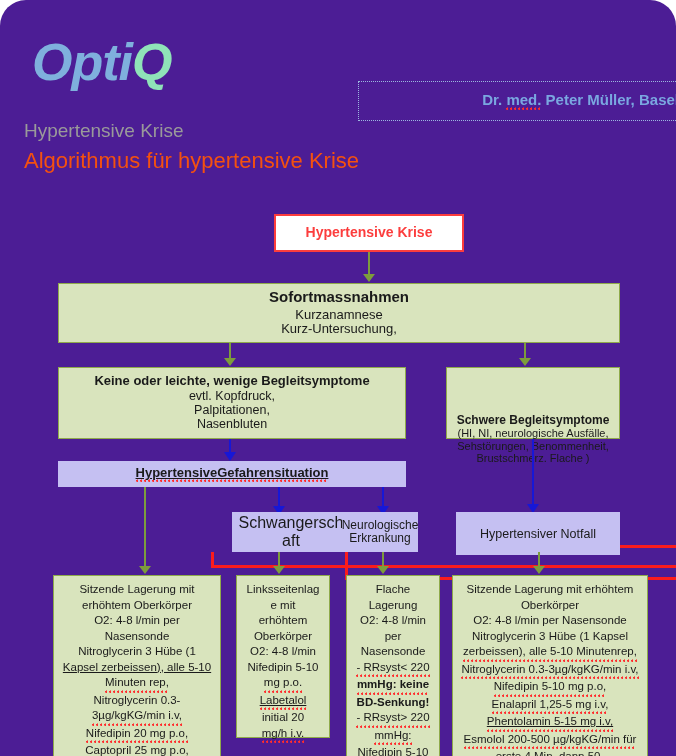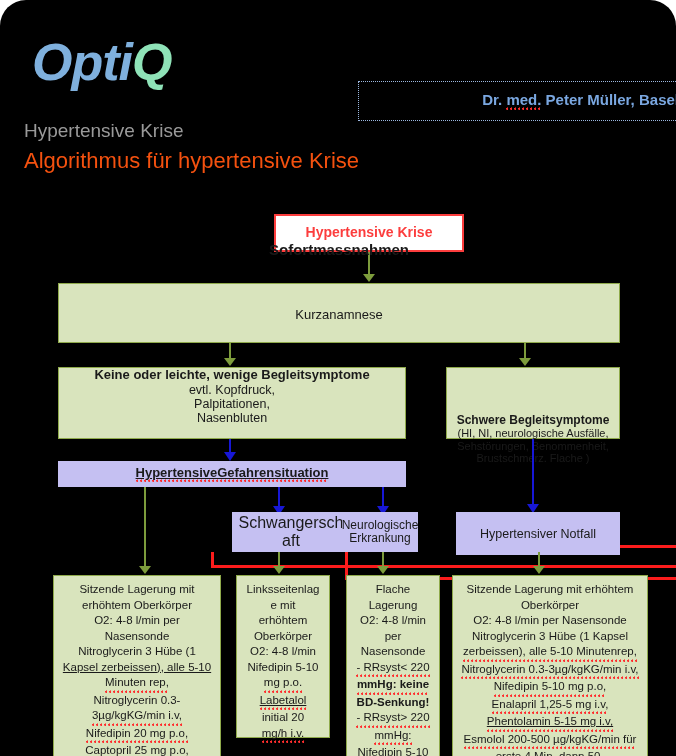--- a/index.html
+++ b/index.html
@@ -5,21 +5,21 @@
   html,body{margin:0;padding:0;}
   body{
     width:676px;height:756px;
     background:#ffffff;
     font-family:"Liberation Sans",sans-serif;
     overflow:hidden;
     position:relative;
   }
   .page{
     position:absolute;left:0;top:0;width:676px;height:756px;
-    background:#000000;
+    background:#4c1d95;
     border-top-left-radius:26px;
     border-top-right-radius:26px;
     overflow:hidden;
   }
 
   
   .logo{
     position:absolute;left:32px;top:36px;
     font-size:52px;font-weight:bold;font-style:italic;
     letter-spacing:-1px;
@@ -117,32 +117,32 @@
   <div class="subtitle">Hypertensive Krise</div>
   <div class="maintitle">Algorithmus für hypertensive Krise</div>
 
   <div class="box box-red" style="left:274px;top:214px;width:190px;height:38px;">
     <span>Hypertensive Krise</span>
   </div>
 
   <div class="line v-green" style="left:368px;top:252px;height:26px;"></div>
   <div class="arrow-green" style="left:363px;top:274px;"></div>
 
-  <div class="box box-green g-center" style="left:58px;top:283px;width:562px;height:60px;font-size:13px;gap:47px;">
+  <div class="box box-green g-center" style="left:58px;top:283px;width:562px;height:60px;font-size:13px;">
     <div class="box-title" style="font-size:15px;margin-bottom:2px;">Sofortmassnahmen</div>
     <div>Kurzanamnese</div>
     <div>Kurz-Untersuchung,</div>
   </div>
 
   <div class="line v-green" style="left:229px;top:343px;height:18px;"></div>
   <div class="arrow-green" style="left:224px;top:358px;"></div>
   <div class="line v-green" style="left:524px;top:343px;height:18px;"></div>
   <div class="arrow-green" style="left:519px;top:358px;"></div>
 
-  <div class="box box-green g-top" style="left:58px;top:367px;width:348px;height:72px;font-size:12.5px;text-align:right;">
+  <div class="box box-green g-top" style="left:58px;top:367px;width:348px;height:72px;font-size:12.5px;padding-top:6px;text-align:right;">
     <div class="box-title" style="font-size:13px;">Keine oder leichte, wenige Begleitsymptome</div>
     <div>evtl. Kopfdruck,</div>
     <div>Palpitationen,</div>
     <div>Nasenbluten</div>
   </div>
 
   <div class="box box-green g-top" style="left:446px;top:367px;width:174px;height:72px;font-size:11px;padding-top:6px;">
     <div class="box-title" style="font-size:12px;margin-top:40px;">Schwere Begleitsymptome</div>
     <div>(HI, NI, neurologische Ausfälle,</div>
     <div>Sehstörungen, Benommenheit,</div>

